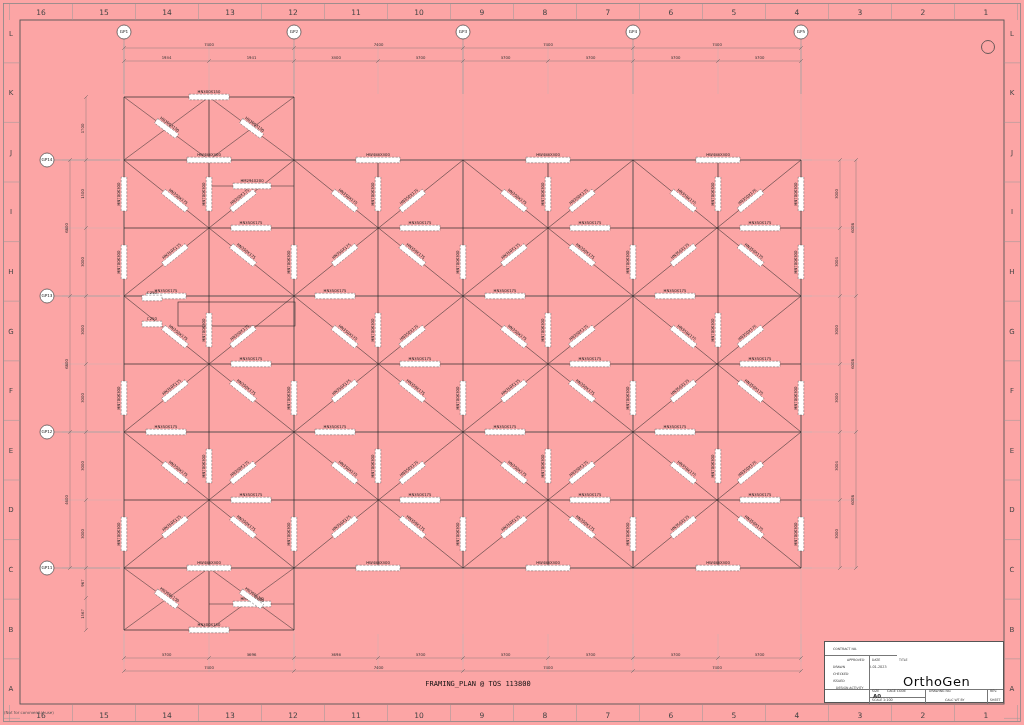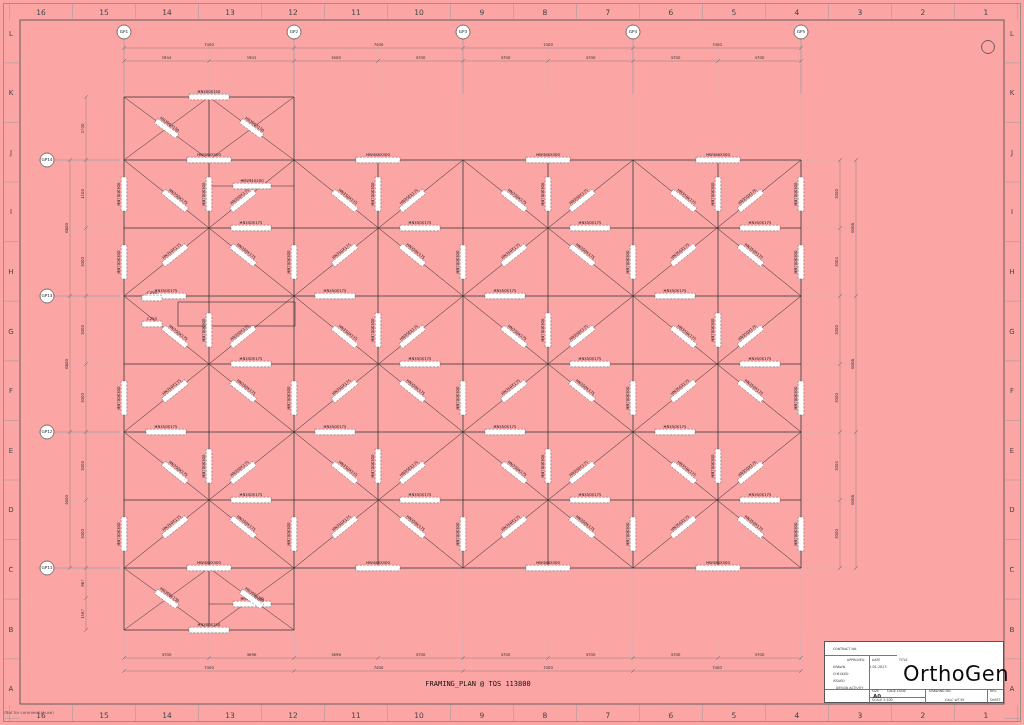--- a/index.html
+++ b/index.html
@@ -4,21 +4,21 @@
 <style>
   html,body{margin:0;padding:0;background:#d8d8d8;}
   .sheet{position:relative;width:1024px;height:725px;background:#fca5a5;overflow:hidden;
          font-family:"DejaVu Sans",sans-serif;}
   svg{position:absolute;left:0;top:0;}
   .title-block{position:absolute;left:824px;top:641px;width:180px;height:62px;
                border:1px solid #555;box-sizing:border-box;color:#222;background:#fff;}
   .tb{position:absolute;font-size:3.2px;line-height:1;white-space:nowrap;color:#333;}
   .tb-val{font-size:3.4px;}
   .tb-size{font-size:5.5px;font-weight:bold;}
-  .tb-logo{position:absolute;left:78px;top:20px;font-size:21px;letter-spacing:0.5px;
+  .tb-logo{position:absolute;left:78px;top:32px;font-size:13px;letter-spacing:0.5px;
            color:#0a0a0a;font-family:"DejaVu Sans",sans-serif;}
   .tb-line{position:absolute;background:#777;}
 </style>
 </head>
 <body>
 
 <div class="sheet">
   <svg id="plan-svg" width="1024" height="725" viewBox="0 0 1024 725">
       <g>
         <rect x="3.5" y="3.5" width="1017" height="718" fill="none" stroke="#888" stroke-width="0.8"></rect>

